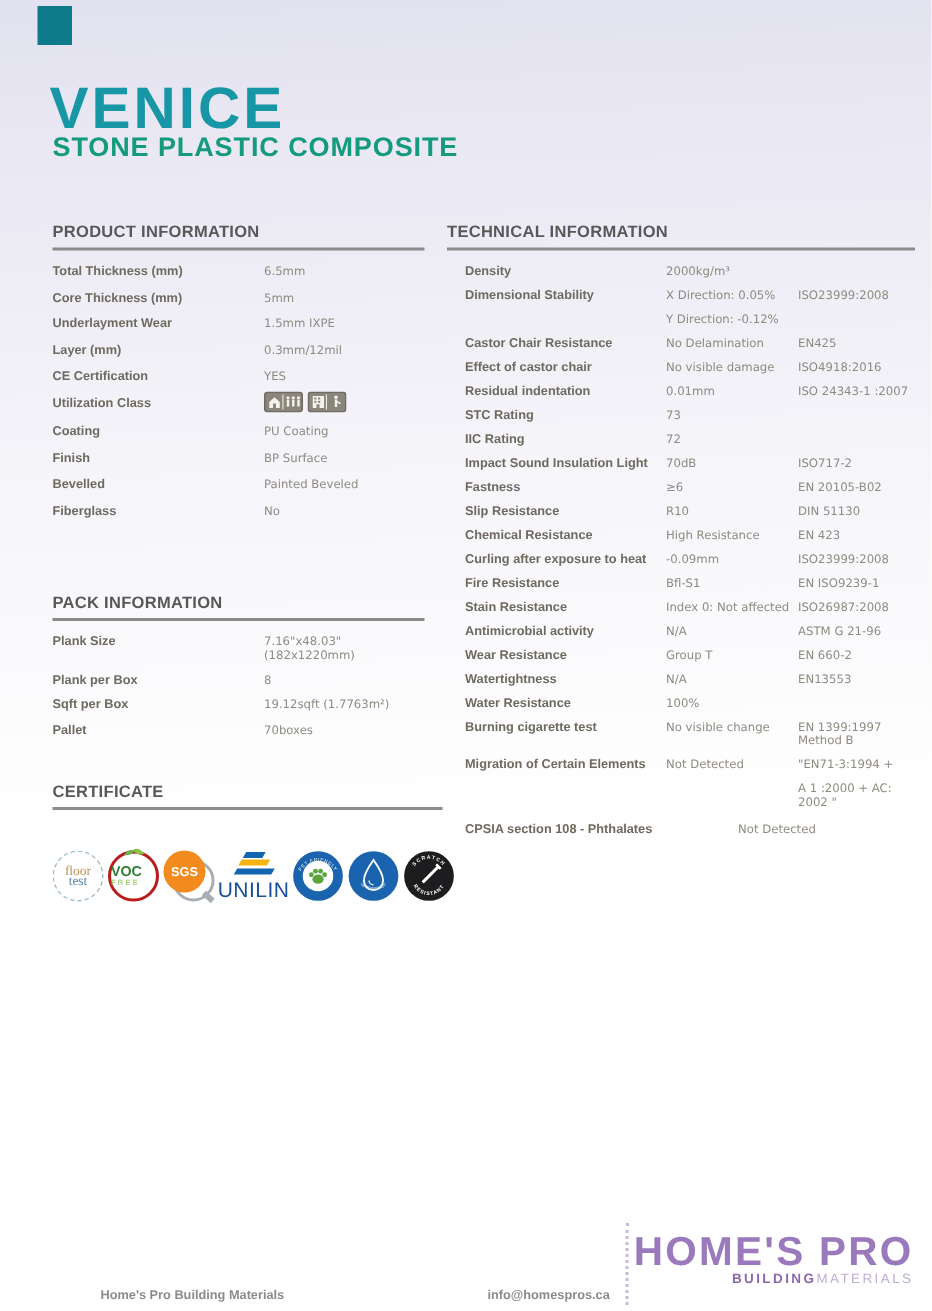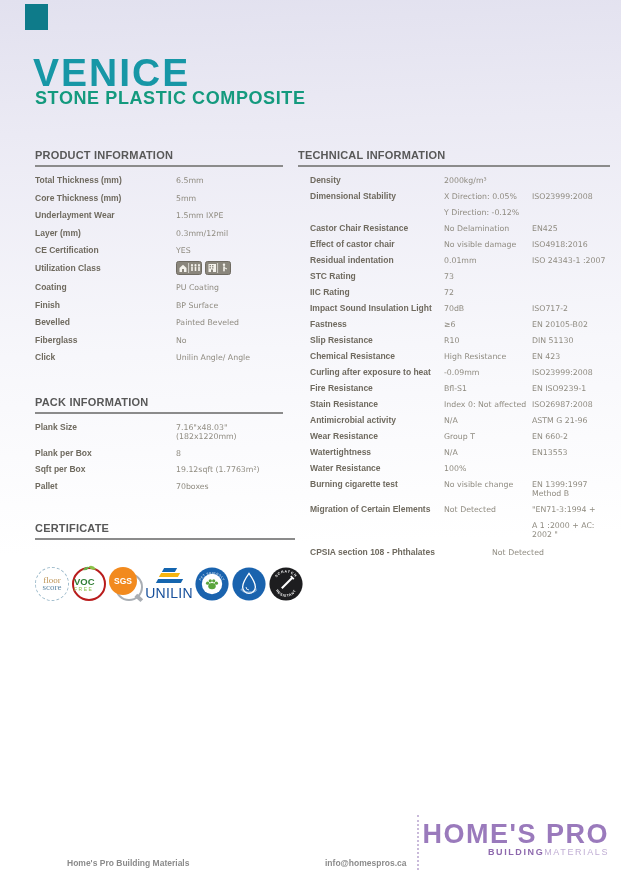--- a/index.html
+++ b/index.html
@@ -152,24 +152,20 @@
           <span class="spec-value">BP Surface</span>
         </div>
         <div class="spec-row">
           <span class="spec-label">Bevelled</span>
           <span class="spec-value">Painted Beveled</span>
         </div>
         <div class="spec-row">
           <span class="spec-label">Fiberglass</span>
           <span class="spec-value">No</span>
         </div>
-        <div class="spec-row">
-          <span class="spec-label">Click</span>
-          <span class="spec-value">Unilin Angle/ Angle</span>
-        </div>
       </div>
   </section>
 
   <section class="sec sec-tech">
     <div class="sec-head">TECHNICAL INFORMATION</div>
     <div class="rows rows-tech">
         <div class="spec-row">
           <span class="spec-label">Density</span>
           <span class="spec-value">2000kg/m³</span>
           <span class="spec-standard"></span>
@@ -303,21 +299,21 @@
           <span class="spec-value">70boxes</span>
         </div>
       </div>
   </section>
 
   <section class="sec sec-cert">
     <div class="sec-head">CERTIFICATE</div>
     <div class="cert-logos">
         <div class="cert-logo floorscore-logo">
           <span class="fs-t fs-floor">floor</span>
-          <span class="fs-t fs-score">score</span>
+          <span class="fs-t fs-score">test</span>
         </div>
         <div class="cert-logo voc-free-logo">
           <svg class="voc-leaf" viewBox="0 0 20 8">
             <path d="M2 7 Q6 1 10 4 Q7 8 2 7Z" fill="#6ab04c"></path>
             <path d="M18 6 Q13 0 9 3 Q12 8 18 6Z" fill="#8bc34a"></path>
           </svg>
           <span class="voc-main">VOC</span>
           <span class="voc-sub">FREE</span>
         </div>
         <div class="cert-logo sgs-logo">

